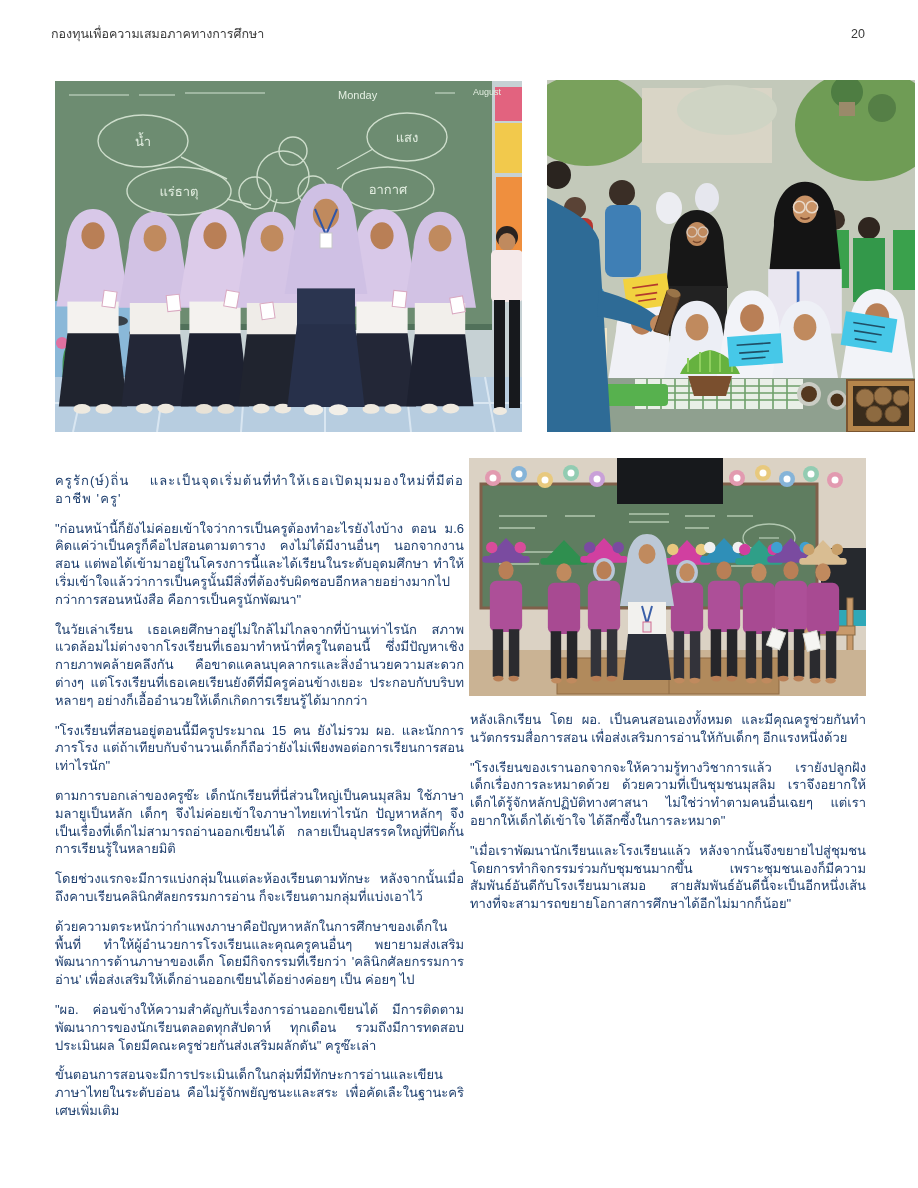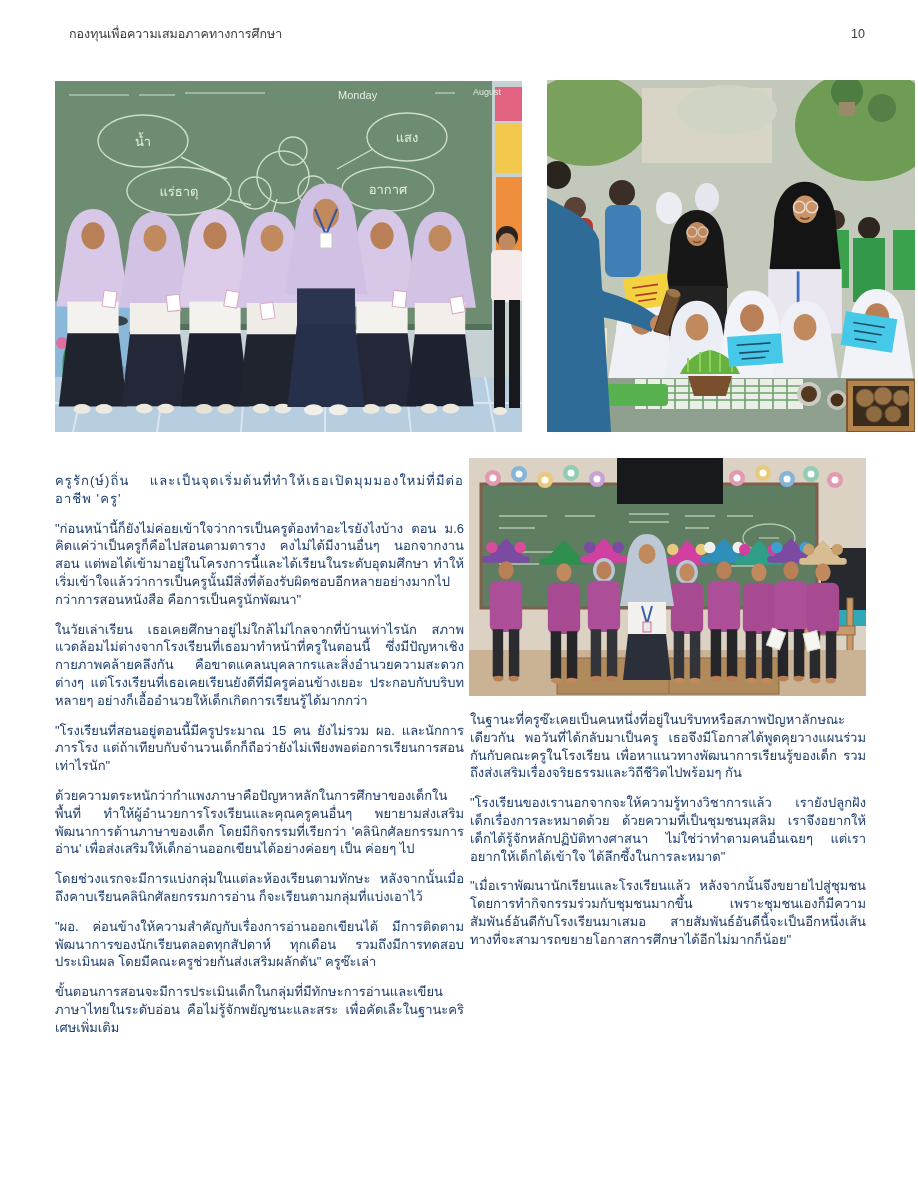--- a/index.html
+++ b/index.html
@@ -1,21 +1,21 @@
 <!DOCTYPE html>
 <html><head>
 <meta charset="utf-8">
 <style>
   html,body{margin:0;padding:0;}
   body{
     width:918px;height:1188px;position:relative;background:#ffffff;
     font-family:"Liberation Sans", sans-serif;overflow:hidden;
   }
   .page-header{
-    position:absolute;top:24px;left:69px;right:53px;
+    position:absolute;top:24px;left:51px;right:53px;
     display:flex;justify-content:space-between;align-items:baseline;
     font-size:12.5px;color:#3a3a3a;
   }
   figure{margin:0;position:absolute;overflow:hidden;background:#eee;}
   #photoA{left:55px;top:81px;width:467px;height:351px;}
   #photoB{left:547px;top:80px;width:368px;height:352px;}
   #photoC{left:469px;top:458px;width:397px;height:238px;}
   .col{position:absolute;}
   .col p{
     margin:0 0 12px 0;font-size:13px;line-height:1.37;color:#1d3e6e;
@@ -25,21 +25,21 @@
   .right-col{left:470px;top:711px;width:396px;}
   .lead{letter-spacing:1.1px;}
   svg{display:block;}
   svg text{font-family:"Liberation Sans", sans-serif;}
 </style>
 </head>
 <body>
 
 <header class="page-header">
   <span>กองทุนเพื่อความเสมอภาคทางการศึกษา</span>
-  <span>10</span>
+  <span>20</span>
 </header>
 
 <figure id="photoA">
 <svg width="467" height="351" viewBox="0 0 467 351">
   <defs>
     <g id="kidA">
       <path d="M0,-46C-14,-46 -21,-32 -22,-16L-30,34L30,34L22,-16C21,-32 14,-46 0,-46Z" fill="var(--hijab,#d8c8e8)"></path>
       <ellipse cx="0" cy="-24" rx="9.5" ry="11" fill="var(--skin,#b97f56)"></ellipse>
       <rect x="-21" y="30" width="42" height="30" fill="var(--shirt,#f4f2ef)"></rect>
       <path d="M-21,56L-28,116L28,116L21,56Z" fill="var(--skirt,#20242f)"></path>
@@ -349,23 +349,24 @@
     <path d="M-19,58L-24,104L24,104L19,58Z" fill="#2b2f3a"></path>
   </g>
 </svg>
 </figure>
 
 <div class="col left-col">
   <p class="lead">ครูรัก(ษ์)ถิ่น และเป็นจุดเริ่มต้นที่ทำให้เธอเปิดมุมมองใหม่ที่มีต่ออาชีพ 'ครู'</p>
   <p>"ก่อนหน้านี้ก็ยังไม่ค่อยเข้าใจว่าการเป็นครูต้องทำอะไรยังไงบ้าง ตอน ม.6 คิดแค่ว่าเป็นครูก็คือไปสอนตามตาราง คงไม่ได้มีงานอื่นๆ นอกจากงานสอน แต่พอได้เข้ามาอยู่ในโครงการนี้และได้เรียนในระดับอุดมศึกษา ทำให้เริ่มเข้าใจแล้วว่าการเป็นครูนั้นมีสิ่งที่ต้องรับผิดชอบอีกหลายอย่างมากไปกว่าการสอนหนังสือ คือการเป็นครูนักพัฒนา"</p>
   <p>ในวัยเล่าเรียน เธอเคยศึกษาอยู่ไม่ใกล้ไม่ไกลจากที่บ้านเท่าไรนัก สภาพแวดล้อมไม่ต่างจากโรงเรียนที่เธอมาทำหน้าที่ครูในตอนนี้ ซึ่งมีปัญหาเชิงกายภาพคล้ายคลึงกัน คือขาดแคลนบุคลากรและสิ่งอำนวยความสะดวกต่างๆ แต่โรงเรียนที่เธอเคยเรียนยังดีที่มีครูค่อนข้างเยอะ ประกอบกับบริบทหลายๆ อย่างก็เอื้ออำนวยให้เด็กเกิดการเรียนรู้ได้มากกว่า</p>
   <p>"โรงเรียนที่สอนอยู่ตอนนี้มีครูประมาณ 15 คน ยังไม่รวม ผอ. และนักการภารโรง แต่ถ้าเทียบกับจำนวนเด็กก็ถือว่ายังไม่เพียงพอต่อการเรียนการสอนเท่าไรนัก"</p>
+  <p>ตามการบอกเล่าของครูซ๊ะ เด็กนักเรียนที่นี่ส่วนใหญ่เป็นคนมุสลิม ใช้ภาษามลายูเป็นหลัก เด็กๆ จึงไม่ค่อยเข้าใจภาษาไทยเท่าไรนัก ปัญหาหลักๆ จึงเป็นเรื่องที่เด็กไม่สามารถอ่านออกเขียนได้ กลายเป็นอุปสรรคใหญ่ที่ปิดกั้นการเรียนรู้ในหลายมิติ</p>
+  <p>โดยช่วงแรกจะมีการแบ่งกลุ่มในแต่ละห้องเรียนตามทักษะ หลังจากนั้นเมื่อถึงคาบเรียนคลินิกศัลยกรรมการอ่าน ก็จะเรียนตามกลุ่มที่แบ่งเอาไว้</p>
   <p>ด้วยความตระหนักว่ากำแพงภาษาคือปัญหาหลักในการศึกษาของเด็กในพื้นที่ ทำให้ผู้อำนวยการโรงเรียนและคุณครูคนอื่นๆ พยายามส่งเสริมพัฒนาการด้านภาษาของเด็ก โดยมีกิจกรรมที่เรียกว่า 'คลินิกศัลยกรรมการอ่าน' เพื่อส่งเสริมให้เด็กอ่านออกเขียนได้อย่างค่อยๆ เป็น ค่อยๆ ไป</p>
-  <p>โดยช่วงแรกจะมีการแบ่งกลุ่มในแต่ละห้องเรียนตามทักษะ หลังจากนั้นเมื่อถึงคาบเรียนคลินิกศัลยกรรมการอ่าน ก็จะเรียนตามกลุ่มที่แบ่งเอาไว้</p>
   <p>"ผอ. ค่อนข้างให้ความสำคัญกับเรื่องการอ่านออกเขียนได้ มีการติดตามพัฒนาการของนักเรียนตลอดทุกสัปดาห์ ทุกเดือน รวมถึงมีการทดสอบ ประเมินผล โดยมีคณะครูช่วยกันส่งเสริมผลักดัน" ครูซ๊ะเล่า</p>
   <p>ขั้นตอนการสอนจะมีการประเมินเด็กในกลุ่มที่มีทักษะการอ่านและเขียนภาษาไทยในระดับอ่อน คือไม่รู้จักพยัญชนะและสระ เพื่อคัดเลืะในฐานะคริเศษเพิ่มเติม</p>
 </div>
 
 <div class="col right-col">
-  <p>ในฐานะที่ครูซ๊ะเคยเป็นคนหนึ่งที่อยู่ในบริบทหรือสภาพปัญหาลักษณะเดียวกัน พอวันที่ได้กลับมาเป็นครู เธอจึงมีโอกาสได้พูดคุยวางแผนร่วมกันกับคณะครูในโรงเรียน เพื่อหาแนวทางพัฒนาการเรียนรู้ของเด็ก รวมถึงส่งเสริมเรื่องจริยธรรมและวิถีชีวิตไปพร้อมๆ กัน</p>
+  <p>หลังเลิกเรียน โดย ผอ. เป็นคนสอนเองทั้งหมด และมีคุณครูช่วยกันทำนวัตกรรมสื่อการสอน เพื่อส่งเสริมการอ่านให้กับเด็กๆ อีกแรงหนึ่งด้วย</p>
   <p>"โรงเรียนของเรานอกจากจะให้ความรู้ทางวิชาการแล้ว เรายังปลูกฝังเด็กเรื่องการละหมาดด้วย ด้วยความที่เป็นชุมชนมุสลิม เราจึงอยากให้เด็กได้รู้จักหลักปฏิบัติทางศาสนา ไม่ใช่ว่าทำตามคนอื่นเฉยๆ แต่เราอยากให้เด็กได้เข้าใจ ได้ลึกซึ้งในการละหมาด"</p>
   <p>"เมื่อเราพัฒนานักเรียนและโรงเรียนแล้ว หลังจากนั้นจึงขยายไปสู่ชุมชน โดยการทำกิจกรรมร่วมกับชุมชนมากขึ้น เพราะชุมชนเองก็มีความสัมพันธ์อันดีกับโรงเรียนมาเสมอ สายสัมพันธ์อันดีนี้จะเป็นอีกหนึ่งเส้นทางที่จะสามารถขยายโอกาสการศึกษาได้อีกไม่มากก็น้อย"</p>
 </div>
 
 </body></html>

